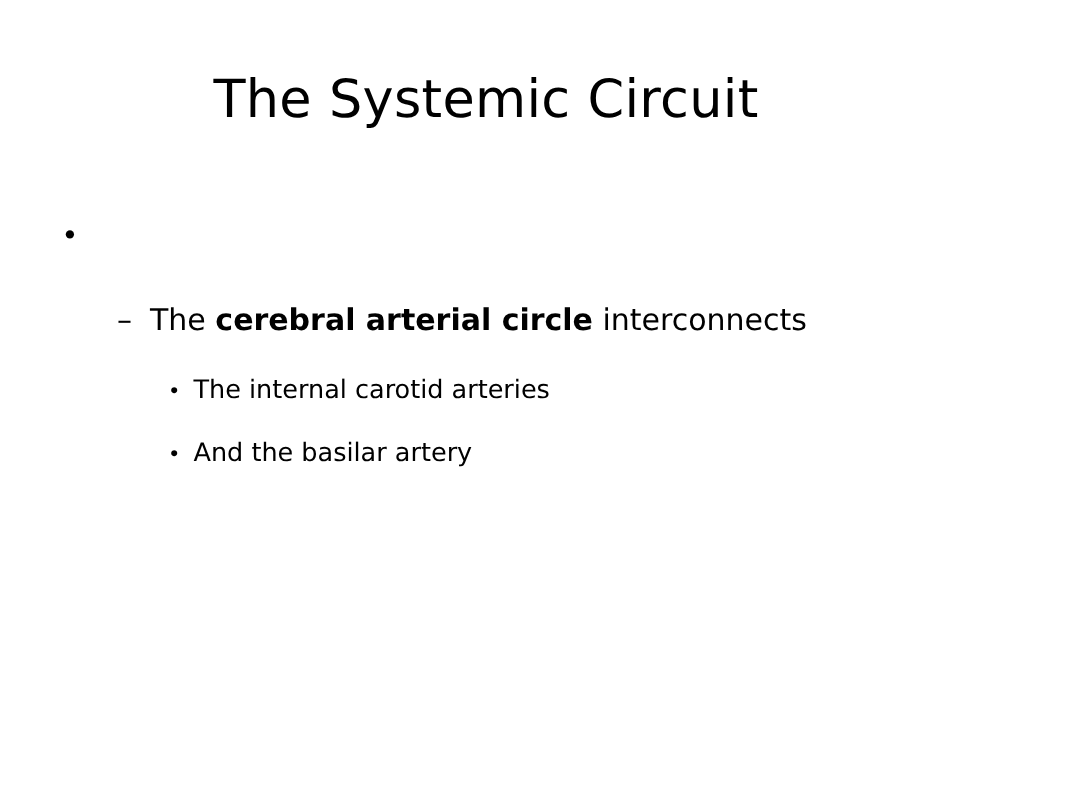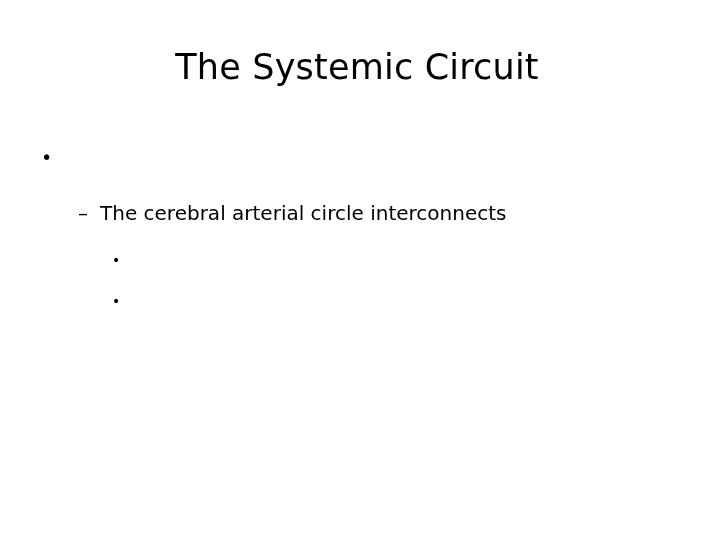--- a/index.html
+++ b/index.html
@@ -29,21 +29,20 @@
     top: 46px;
     left: 0;
     width: 648px;
     text-align: center;
     font-size: 35px;
     font-weight: 400;
     line-height: 42px;
     letter-spacing: 0.2px;
     color: #000000;
     white-space: nowrap;
-    margin-left: 33px;
   }
 
   
   .slide-body {
     position: absolute;
     top: 142px;
     left: 0;
     width: 720px;
   }
 
@@ -94,21 +93,21 @@
     font-size: 17px;
     line-height: 22px;
     margin-bottom: 19px;
   }
   .level-3 .bullet-mark {
     width: 17px;
     font-size: 14px;
   }
 
   .emphasis-bold {
-    font-weight: 400;
+    font-weight: 700;
   }
 </style>
 </head>
 <body>
 
 <div class="slide">
 
   <div class="slide-title">The Systemic Circuit</div>
 
   <div class="slide-body">
@@ -117,20 +116,22 @@
       <span class="bullet-mark">•</span>
     </div>
 
     <div class="bullet-row level-2">
       <span class="bullet-mark">–</span>
       <span class="bullet-text"><span>The </span><span class="emphasis-bold">cerebral arterial circle</span><span> interconnects</span></span>
     </div>
 
     <div class="bullet-row level-3">
       <span class="bullet-mark">•</span>
+      <span class="bullet-text">The internal carotid arteries</span>
     </div>
 
     <div class="bullet-row level-3">
       <span class="bullet-mark">•</span>
+      <span class="bullet-text">And the basilar artery</span>
     </div>
 
   </div>
 </div>
 
 </body></html>

